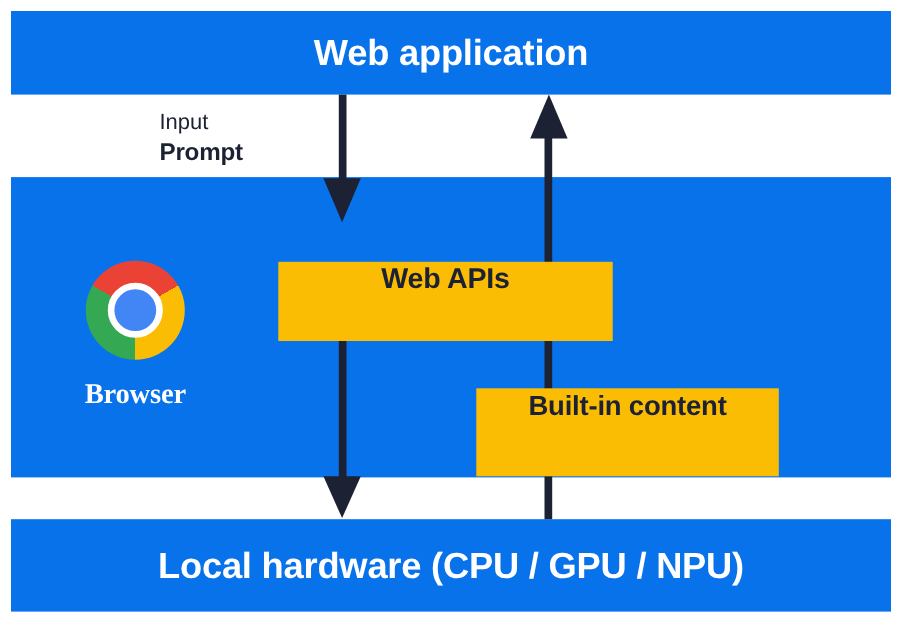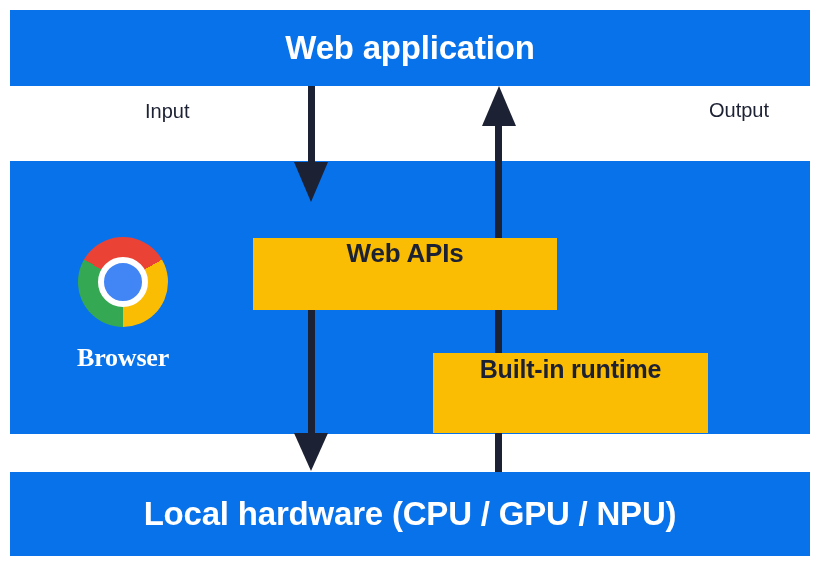--- a/index.html
+++ b/index.html
@@ -92,24 +92,24 @@
 <body>
 
 <div class="canvas">
 
   <div class="bar bar-top">
     <span class="bar-label">Web application</span>
   </div>
 
   <div class="io io-input">
     <div class="io-caption">Input</div>
+    <div class="io-value">Prompt</div>
   </div>
 
   <div class="io io-output">
-    <div class="io-caption">Output</div>
   </div>
 
   <div class="middle"></div>
 
   <div class="arrow-line line-down-top"></div>
   <div class="arrow-head head-down-1"></div>
   <div class="arrow-line line-down-bottom"></div>
   <div class="arrow-head head-down-2"></div>
 
   <div class="arrow-line line-up"></div>
@@ -118,20 +118,20 @@
   <div class="chrome-logo">
     <div class="chrome-center"></div>
   </div>
   <div class="browser-label">Browser</div>
 
   <div class="ybox box-webapis">
     <span>Web APIs</span>
   </div>
 
   <div class="ybox box-builtin">
-    <span>Built-in runtime</span>
+    <span>Built-in content</span>
   </div>
 
   <div class="bar bar-bottom">
     <span class="bar-label">Local hardware (CPU / GPU / NPU)</span>
   </div>
 
 </div>
 
 </body></html>

